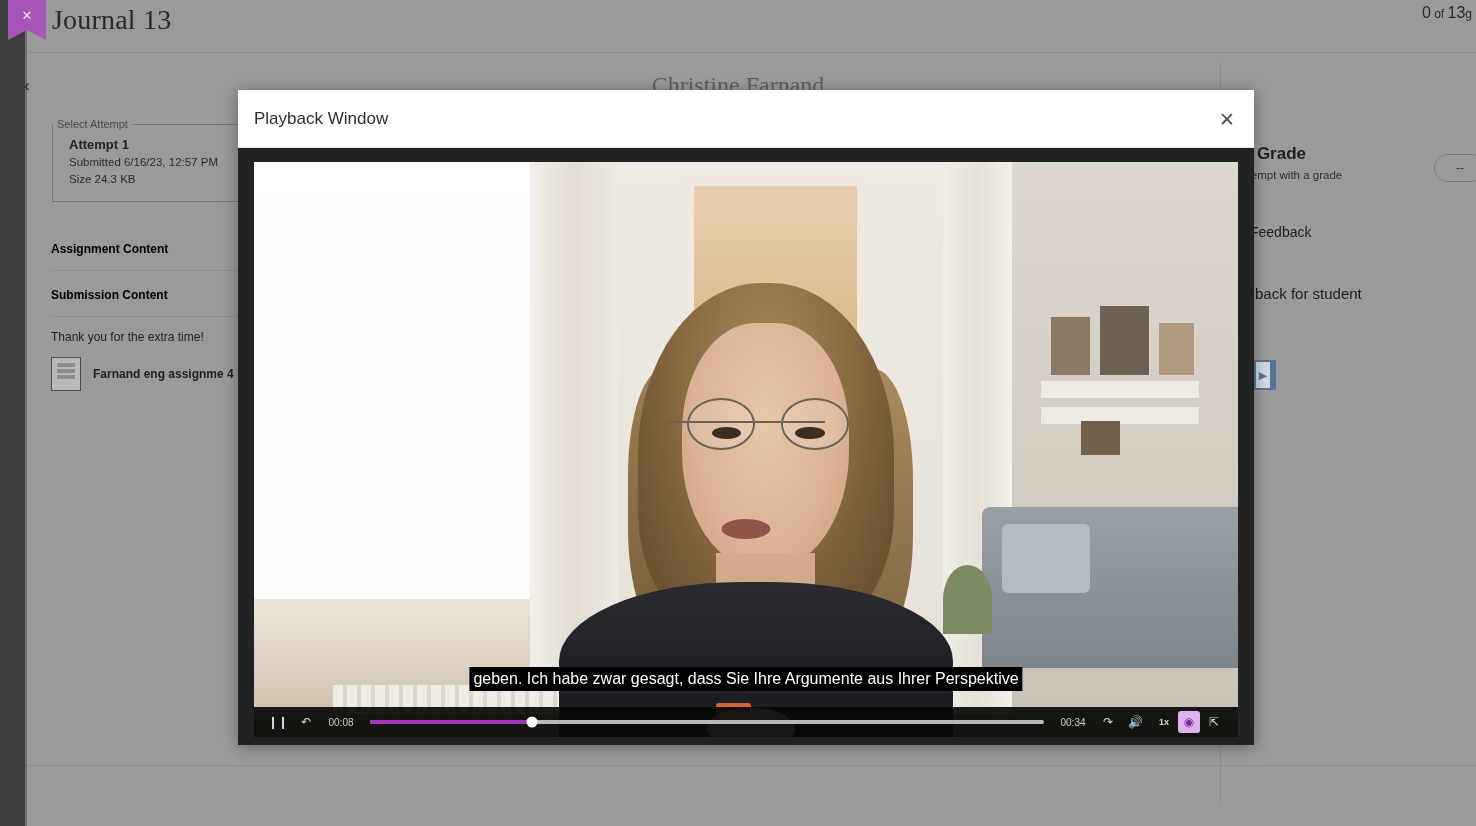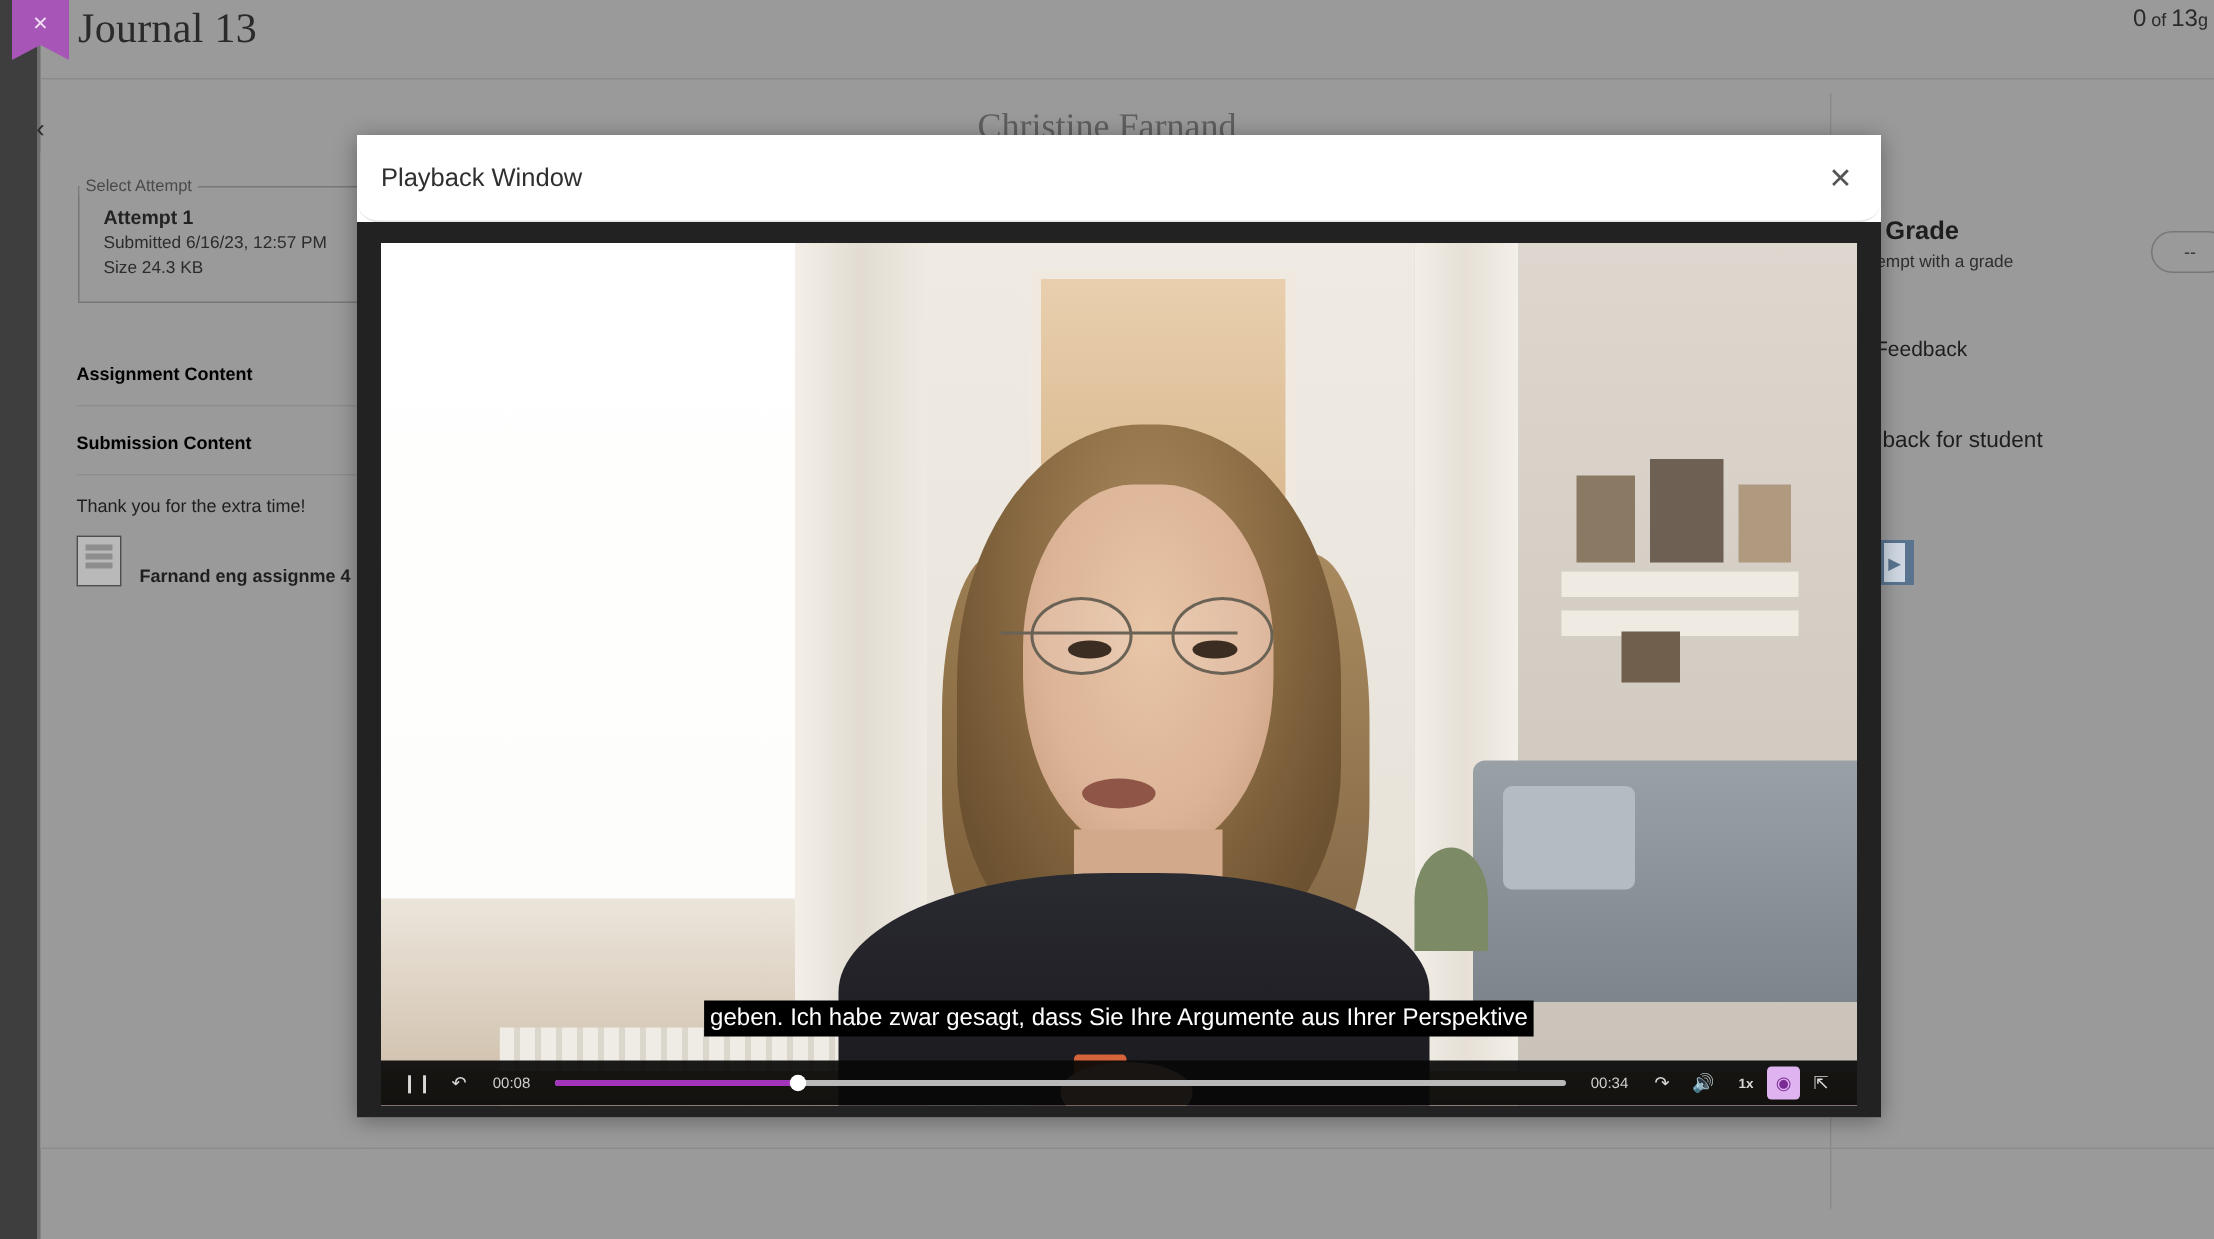--- a/index.html
+++ b/index.html
@@ -76,21 +76,21 @@
   .attempt-sub   { position:absolute; left: 16px; top: 31px; font-size: 11.5px; color:#2c2c2c; }
   .attempt-size  { position:absolute; left: 16px; top: 48px; font-size: 11.5px; color:#2c2c2c; }
 
   .sec-head {
     position: absolute; left: 24px; font-size: 12px; color: #000000; font-weight: 600;
   }
   .sec-rule { position: absolute; left: 24px; right: 24px; height: 1px; background: #8d8d8d; }
 
   .plain-text { position:absolute; left:24px; font-size:12px; color:#1f1f1f; }
 
-  .attach-row { position:absolute; left:24px; display:flex; align-items:flex-end; gap:12px; }
+  .attach-row { position:absolute; left:24px; display:flex; align-items:center; gap:12px; }
   .doc-icon {
     width: 30px; height: 34px; background: #b9b9b9;
     border: 1px solid #4d4d4d; position: relative;
   }
   .doc-icon::before {
     content:""; position:absolute; left:5px; top:5px; width:18px; height:4px; background:#8d8d8d;
     box-shadow: 0 6px 0 #8d8d8d, 0 12px 0 #8d8d8d;
   }
   .attach-name { font-size:12px; font-weight:bold; color:#1f1f1f; white-space:nowrap; }
 
@@ -126,21 +126,20 @@
 
   
   .modal {
     position: absolute; left: 238px; top: 90px; width: 1016px; height: 655px;
     background: #ffffff; box-shadow: 0 2px 14px rgba(0,0,0,.35);
   }
   .modal-head {
     position: relative; height: 58px; background:#fff;
     display:flex; align-items:center; padding: 0 14px 0 16px;
     border-bottom: 1px solid #e3e3e3;
-    border-radius: 14px;
   }
   .modal-title { font-size: 17px; color:#2f2f2f; }
   .modal-close {
     position:absolute; right: 10px; top: 12px; width: 34px; height: 34px;
     display:flex; align-items:center; justify-content:center;
     color:#555; font-size: 19px; background:transparent; border:none; cursor:pointer;
     font-family:"Liberation Sans", sans-serif;
   }
 
   .player-frame {

